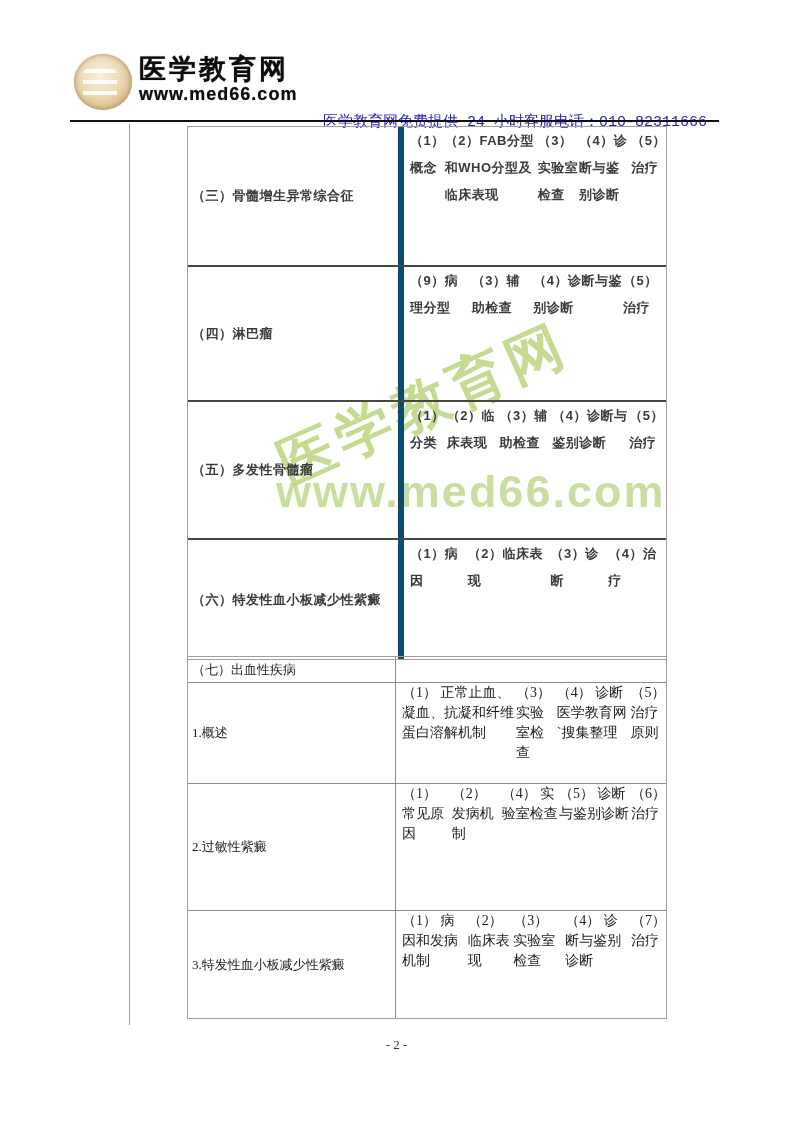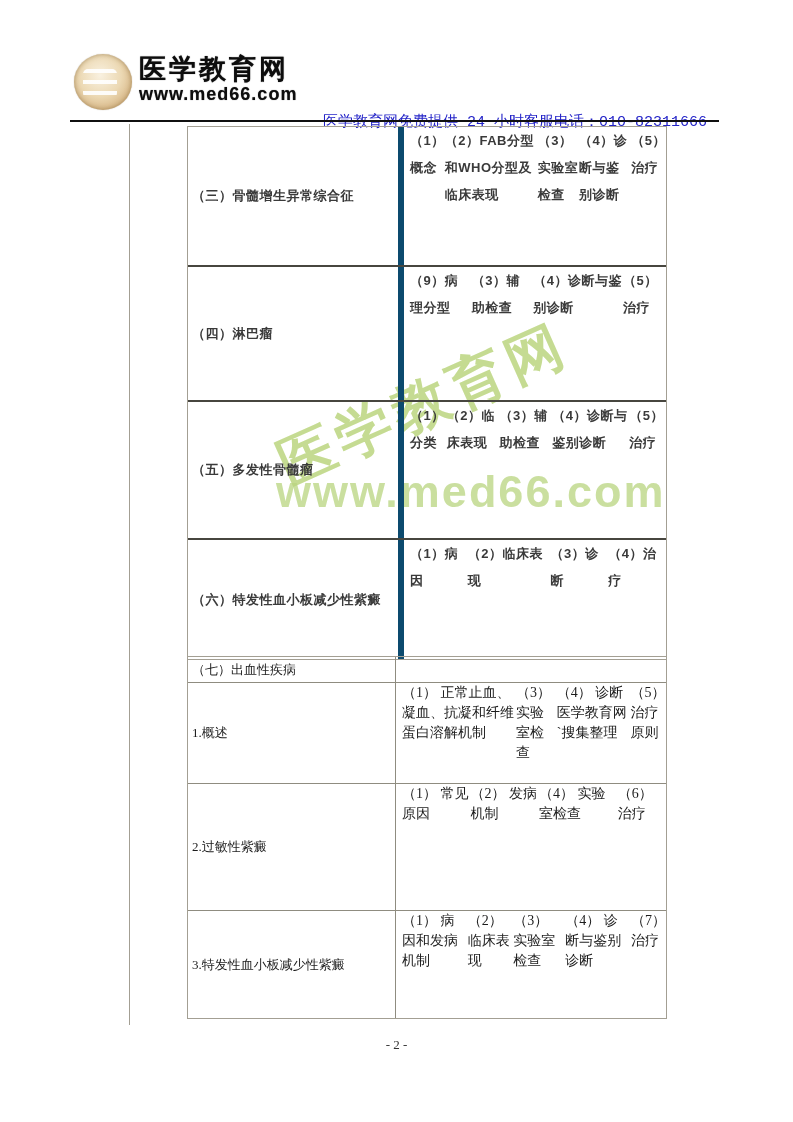--- a/index.html
+++ b/index.html
@@ -135,20 +135,21 @@
         <div>（4） 诊断医学教育网`搜集整理</div>
         <div>（5） 治疗原则</div>
       </div>
     </div>
     <div class="row">
       <div class="topic">2.过敏性紫癜</div>
       <div class="items">
         <div>（1） 常见原因</div>
         <div>（2） 发病机制</div>
         <div>（4） 实验室检查</div>
+        <div>（5） 诊断与鉴别诊断</div>
         <div>（6） 治疗</div>
       </div>
     </div>
     <div class="row">
       <div class="topic">3.特发性血小板减少性紫癜</div>
       <div class="items">
         <div>（1） 病因和发病机制</div>
         <div>（2） 临床表现</div>
         <div>（3） 实验室检查</div>
         <div>（4） 诊断与鉴别诊断</div>

